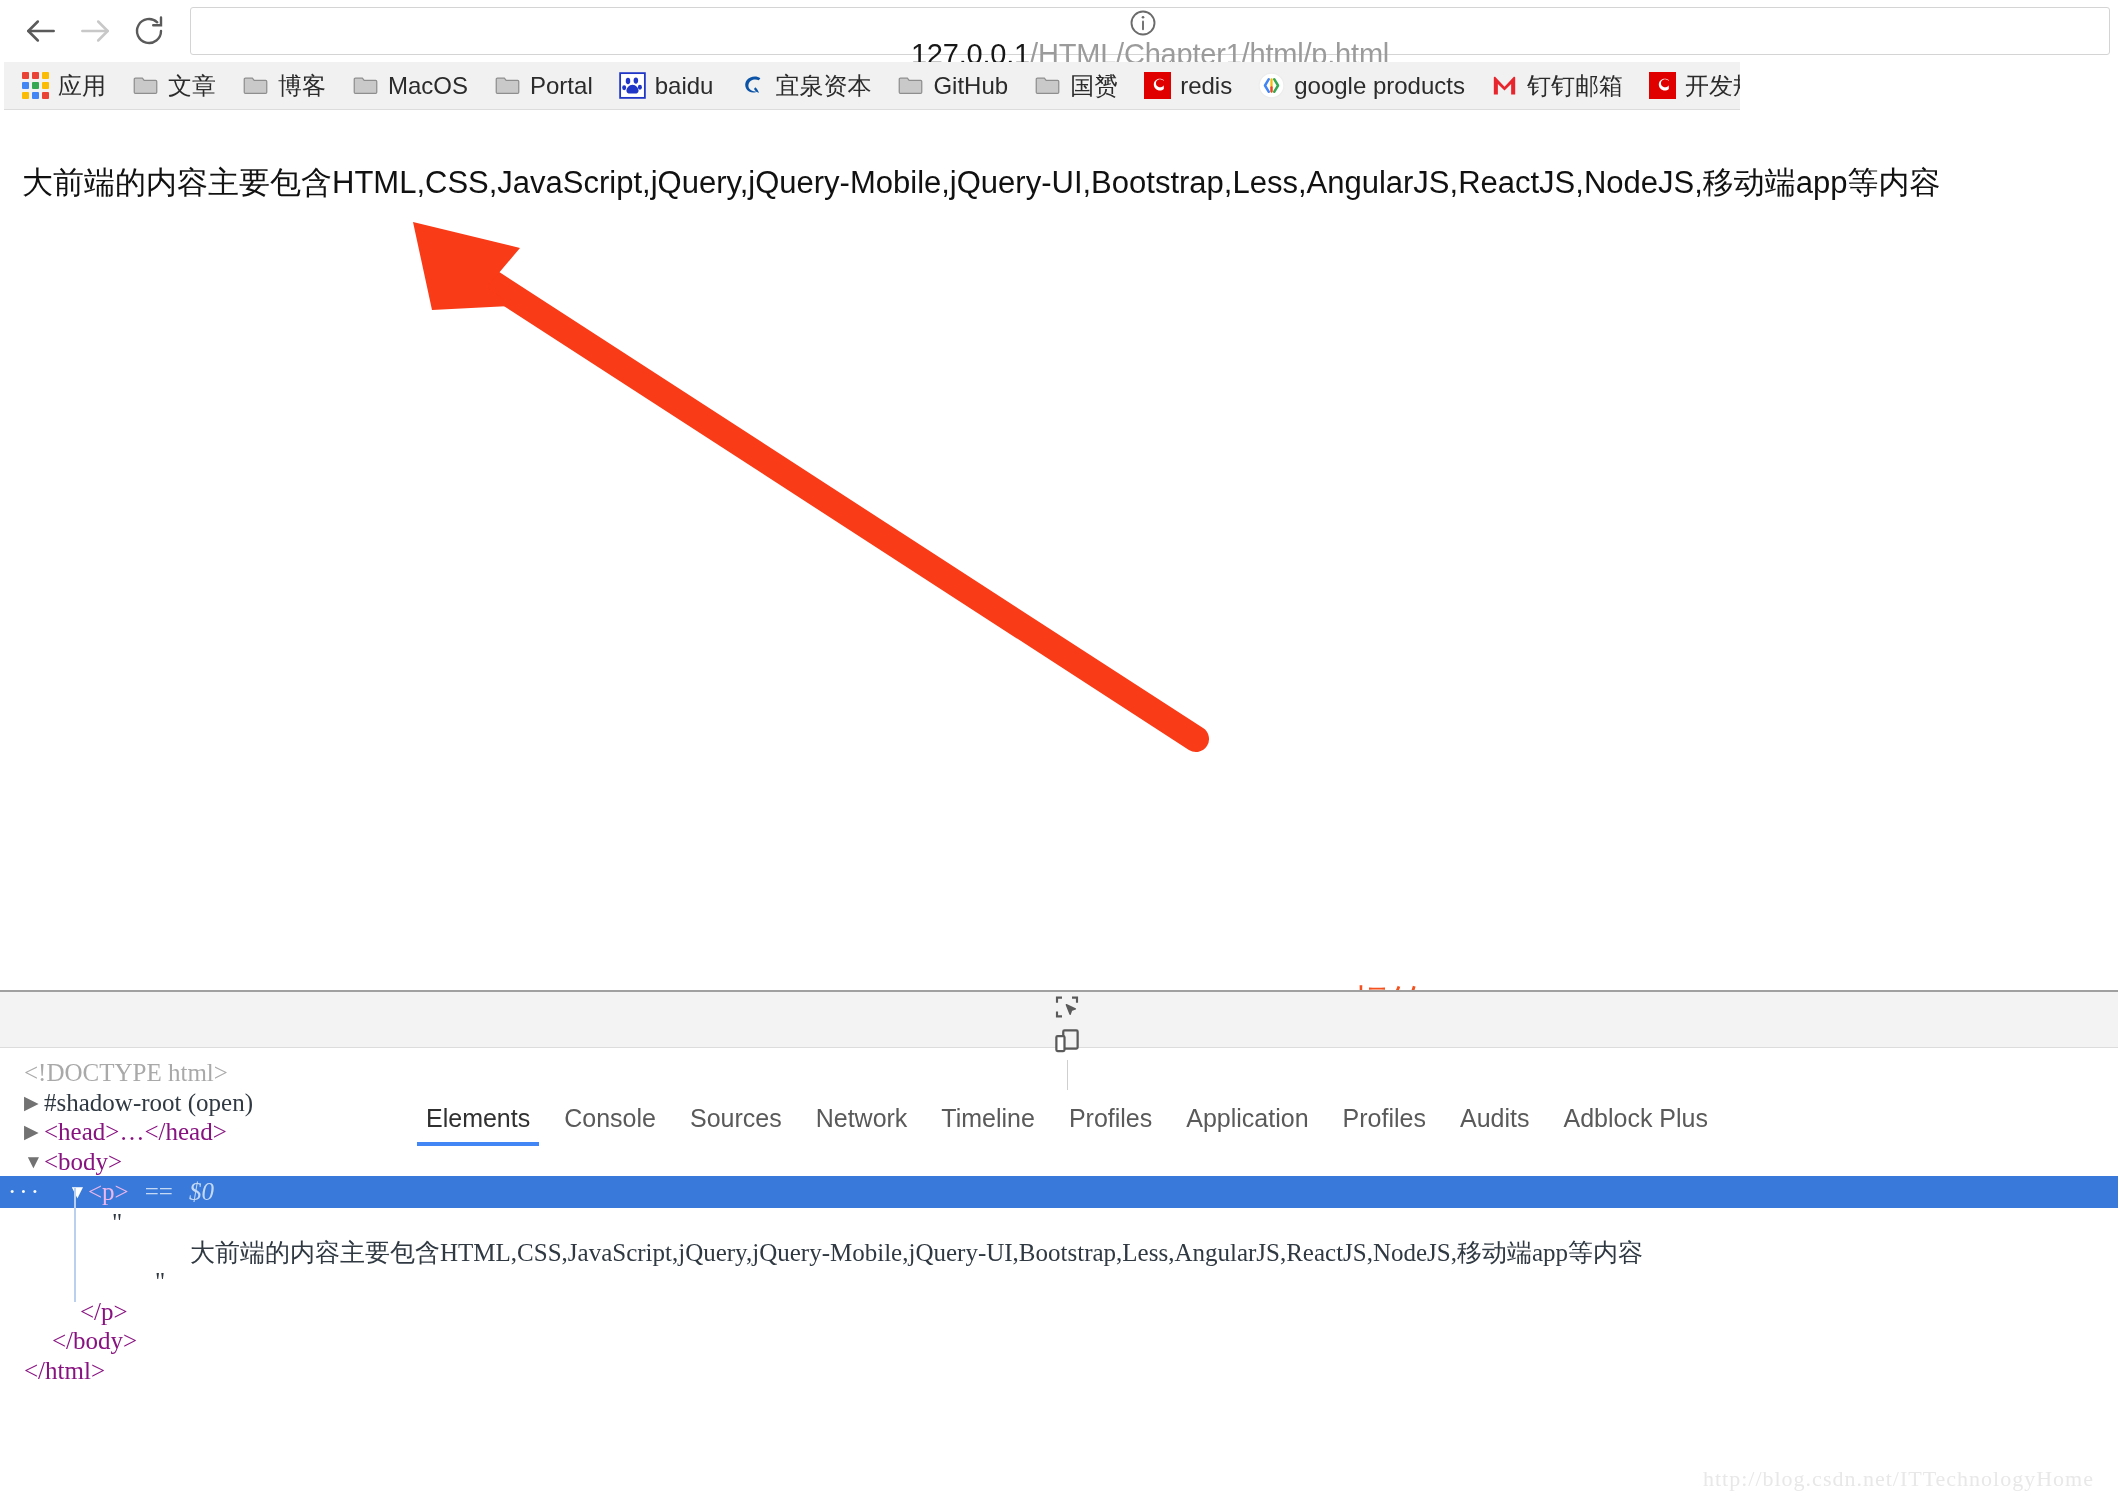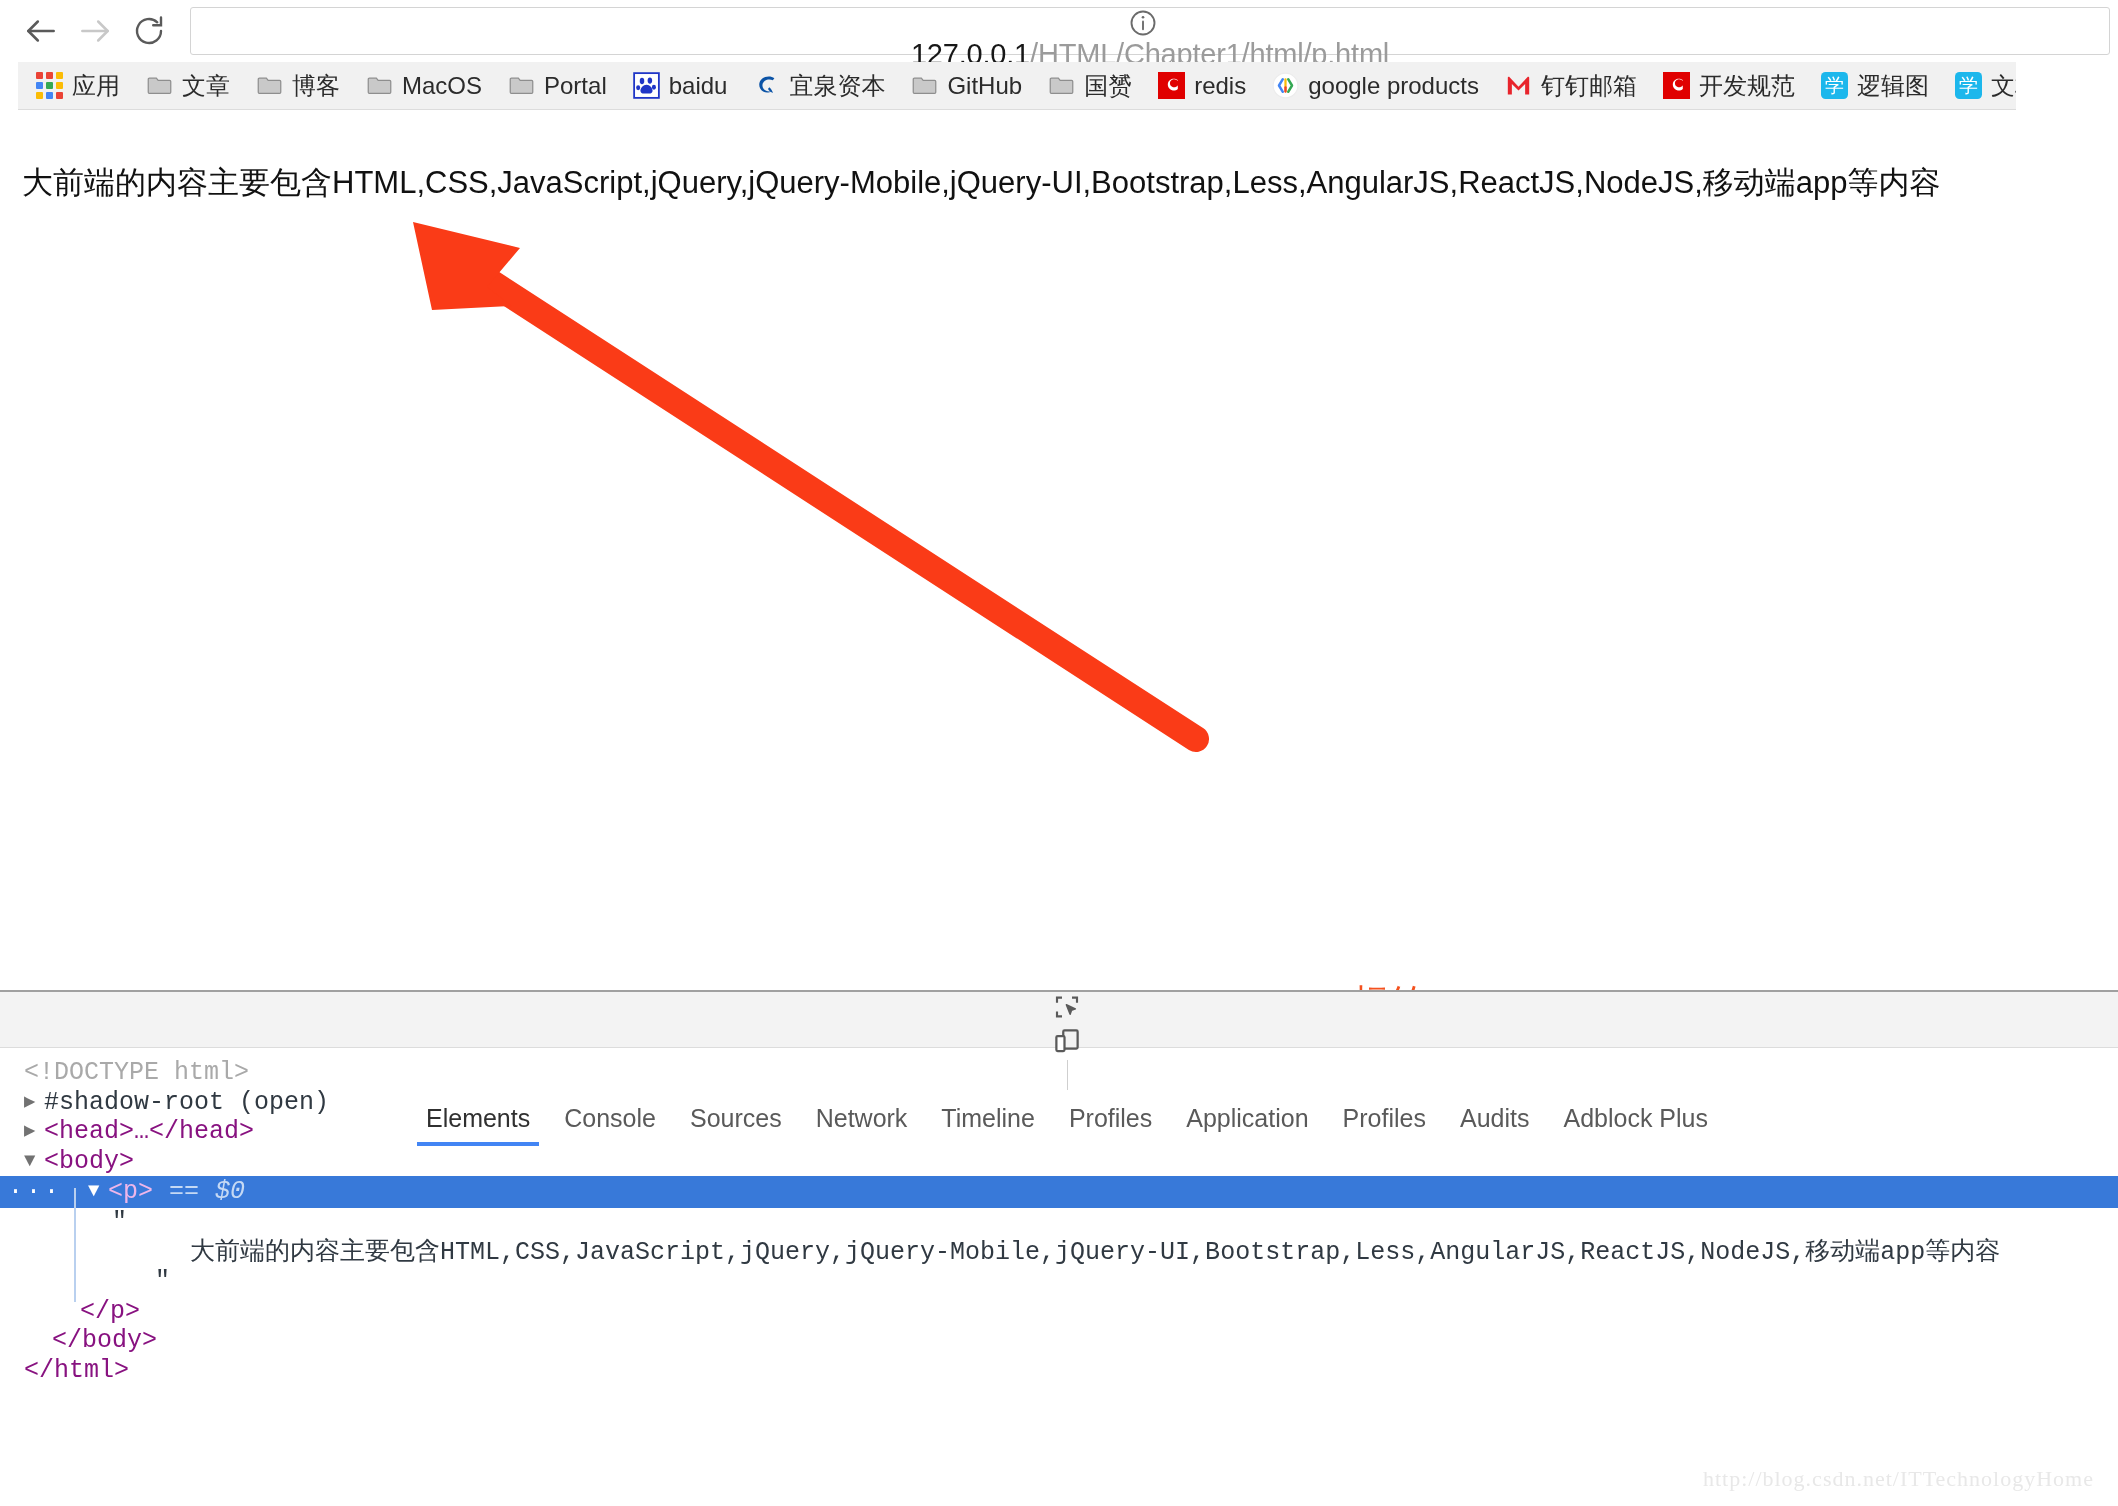--- a/index.html
+++ b/index.html
@@ -28,21 +28,21 @@
     border: 1px solid #d4d4d4; border-radius: 3px; background: #fff;
     display: flex; align-items: center; padding: 0 14px; flex-direction: column;
   }
   .info-icon { flex: 0 0 auto; margin-right: 14px; color: #6b6b6b; display: flex; }
   .url-line { font-size: 29px; letter-spacing: -0.2px; white-space: nowrap; }
   .url-host { color: #171717; }
   .url-path { color: #9b9b9b; }
 
   
   .bookmarks {
-    position: absolute; left: 18px; top: 62px; width: 1998px; height: 48px;
+    position: absolute; left: 4px; top: 62px; width: 1736px; height: 48px;
     background: #f1f1f1; border-bottom: 1px solid #dcdcdc;
     display: flex; align-items: center; padding-left: 18px; overflow: hidden;
   }
   .bm { display: flex; align-items: center; margin-right: 26px; flex: 0 0 auto; white-space: nowrap; }
   .bm-label { font-size: 24px; color: #2b2b2b; margin-left: 9px; }
   .bm-ico { width: 27px; height: 27px; flex: 0 0 auto; position: relative; display: block; }
 
   
   .ico-apps { display: grid; grid-template-columns: repeat(3, 1fr); grid-template-rows: repeat(3, 1fr); gap: 3px; }
   .ico-apps i { display: block; border-radius: 1px; }
@@ -81,21 +81,21 @@
     font-size: 25px; color: #5a5a5a; padding: 0 17px; height: 56px;
     display: flex; align-items: center; white-space: nowrap; position: relative;
   }
   .dt-tab.active { color: #303030; }
   .dt-tab.active::after {
     content: ""; position: absolute; left: 8px; right: 8px; bottom: 0; height: 4px; background: #4285f4;
   }
 
   .dt-tree {
     position: relative; padding: 10px 8px 0 0;
-    font-family: Liberation Mono, monospace; font-size: 25px; line-height: 29.5px;
+    font-family: Liberation Serif, serif; font-size: 25px; line-height: 29.5px;
     color: #303942;
   }
   .tr { position: relative; height: 29.5px; white-space: nowrap; display: flex; align-items: center; }
   .tk-doctype { color: #a9a9a9; }
   .tk-tag { color: #881280; }
   .tk-shadow { color: #303942; }
   .caret { display: inline-block; width: 20px; color: #727272; font-size: 19px; flex: 0 0 auto; }
   .caret.open { color: #727272; }
 
   .row-selected {

